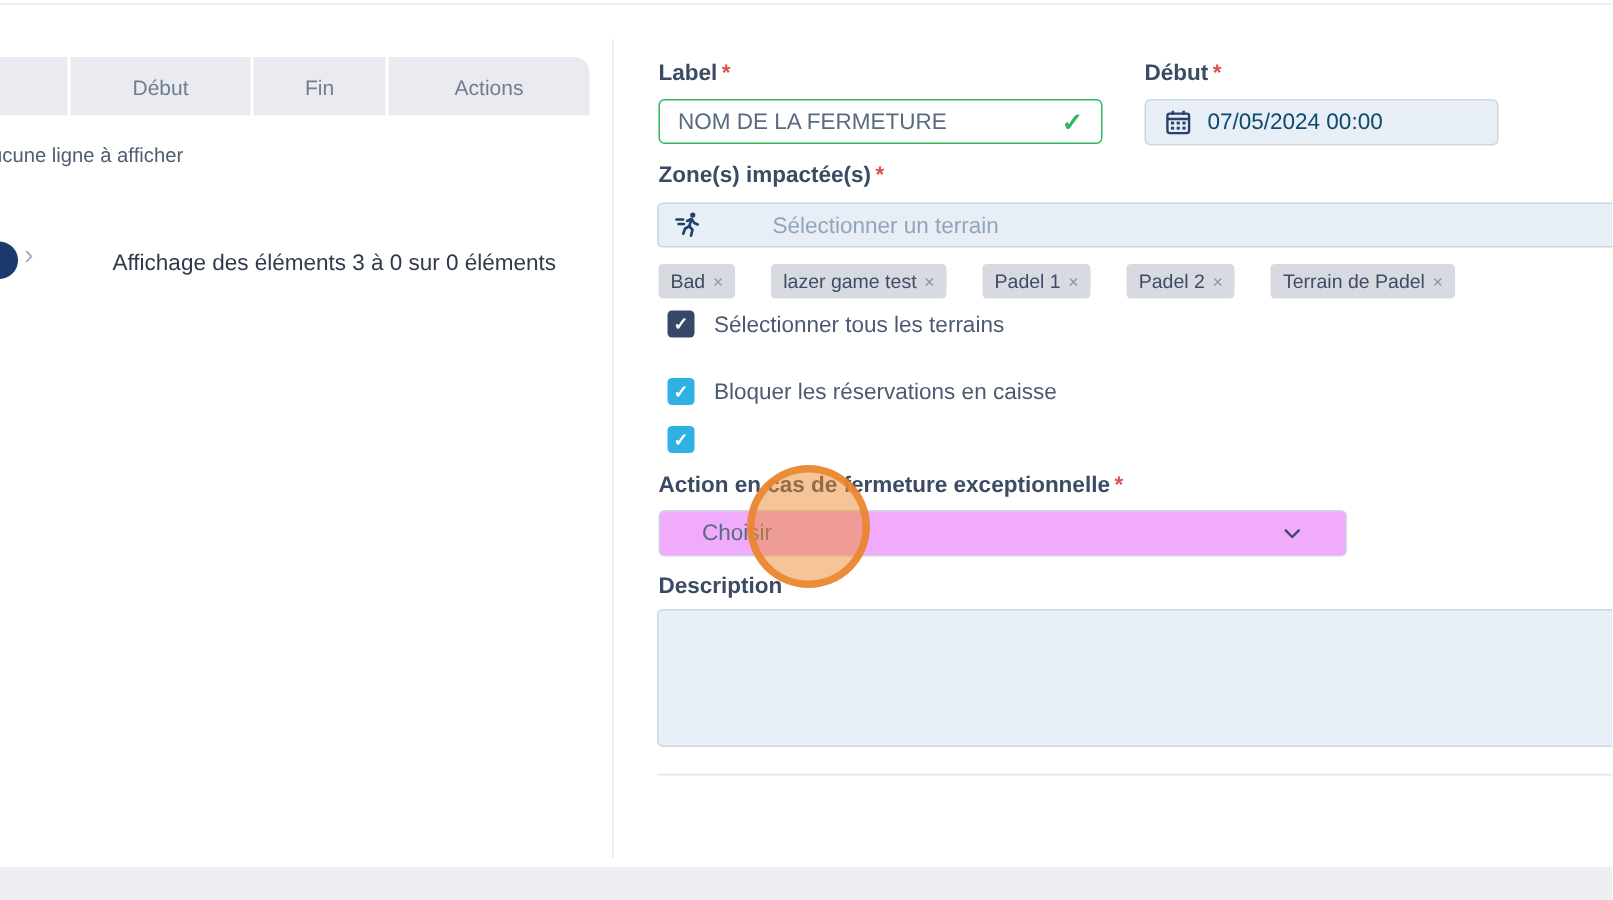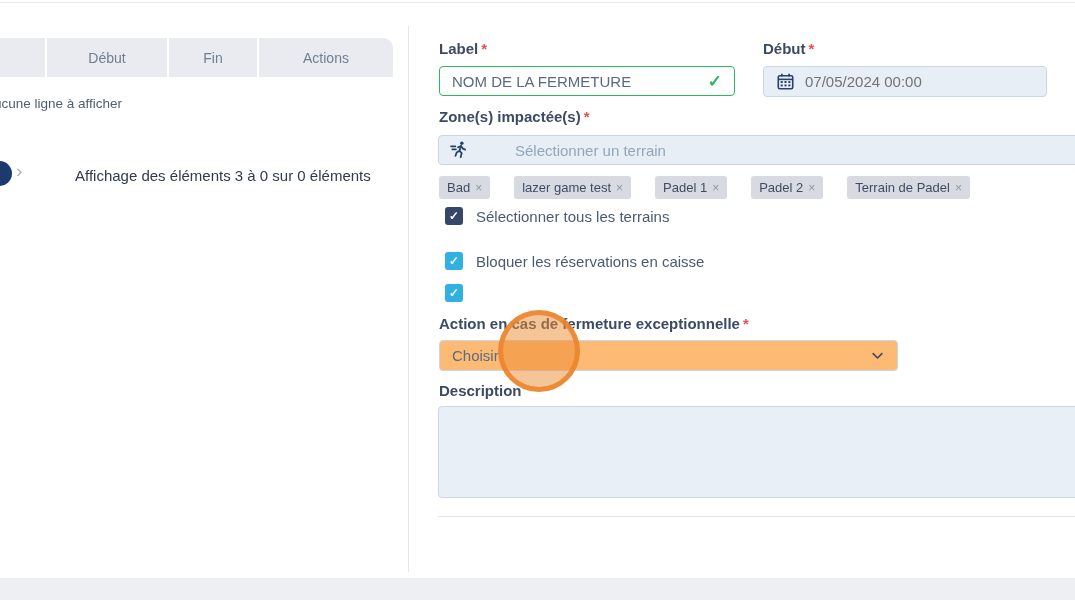--- a/index.html
+++ b/index.html
@@ -36,23 +36,23 @@
   .lbl-zones{left:439px;top:108px;}
   .lbl-action{left:439px;top:315px;}
   .lbl-desc{left:439px;top:382px;}
 
   
   .input-label{left:439px;top:66px;width:296px;height:30px;background:#fff;
     border:1px solid #2eb85c;border-radius:4px;box-sizing:border-box;
     display:flex;align-items:center;padding:0 12px;color:#596b80;font-size:15px;}
   .valid-check{margin-left:auto;color:#2eb85c;font-weight:bold;font-size:17px;}
 
-  .input-debut{left:763px;top:66px;width:284px;height:31px;background:#e8eef6;
+  .input-debut{left:763px;top:66px;width:236px;height:31px;background:#e8eef6;
     border:1px solid #ccd7e4;border-radius:4px;box-sizing:border-box;
-    display:flex;align-items:center;gap:11px;padding:0 13px;color:#737373;font-size:15px;cursor:pointer;}
+    display:flex;align-items:center;gap:11px;padding:0 13px;color:#0c4a6e;font-size:15px;cursor:pointer;}
 
   .input-zones{left:438px;top:135px;width:700px;height:30px;background:#e7eef6;
     border:1px solid #c9d5e3;border-radius:4px;box-sizing:border-box;
     display:flex;align-items:center;gap:10px;padding:0 9px;cursor:pointer;}
   .placeholder{color:#92a5bb;font-size:15px;margin-left:36px;}
 
   
   .tags{left:439px;top:176px;display:flex;gap:24px;}
   .tag{background:#d7dbe1;border-radius:3px;height:23px;padding:0 8px;
     display:flex;align-items:center;gap:5px;font-size:13px;color:#3f4c63;white-space:nowrap;}
@@ -63,23 +63,23 @@
   .cb-row-1{left:445px;top:207px;}
   .cb-row-2{left:445px;top:252px;}
   .cb-row-3{left:445px;top:284px;}
   .cb{width:18px;height:18px;border-radius:3px;display:flex;align-items:center;
     justify-content:center;color:#fff;font-size:12px;font-weight:bold;flex:0 0 auto;}
   .cb-navy{background:#36476a;}
   .cb-cyan{background:#30b1e4;}
   .cb-label{font-size:15px;color:#4c5a70;white-space:nowrap;}
 
   
-  .input-action{left:439px;top:340px;width:459px;height:31px;background:#fdba74;
+  .input-action{left:439px;top:340px;width:459px;height:31px;background:#f0abfc;
     border:1px solid #ccd7e4;border-radius:4px;box-sizing:border-box;
-    display:flex;align-items:center;padding:0 12px;color:#596b80;font-size:15px;cursor:pointer;}
+    display:flex;align-items:center;padding:0 28px;color:#596b80;font-size:15px;cursor:pointer;}
   .chev{margin-left:auto;display:flex;align-items:center;}
 
   
   .textarea-desc{left:438px;top:406px;width:700px;height:92px;background:#e9eff7;
     border:1px solid #ccd7e4;border-radius:4px;box-sizing:border-box;resize:none;outline:none;}
 
   .h-divider{left:438px;top:516px;width:637px;height:1px;background:#e4e7ea;}
   .footer-bar{left:0;top:578px;width:1075px;height:22px;background:#edeff3;}
 
   

